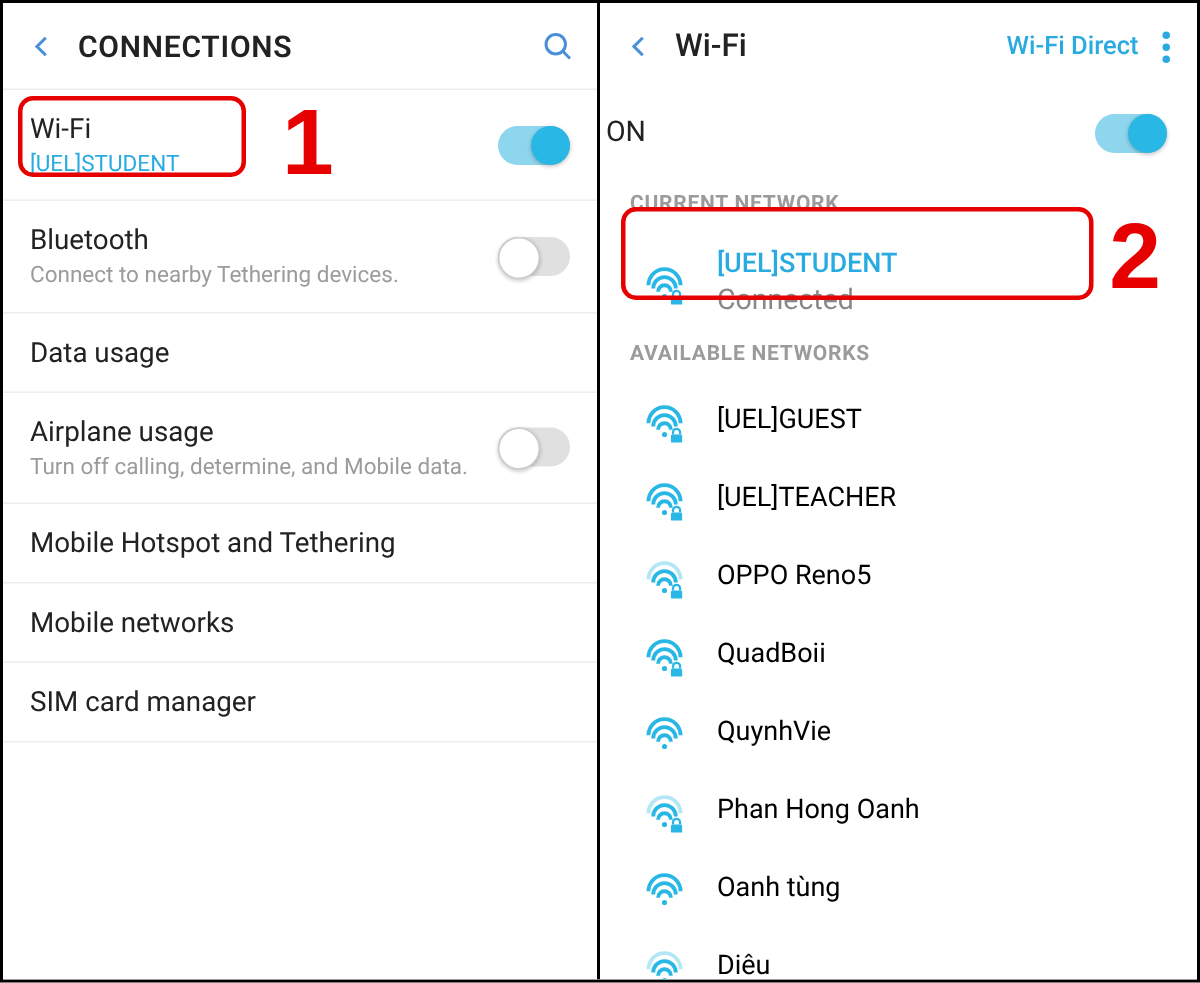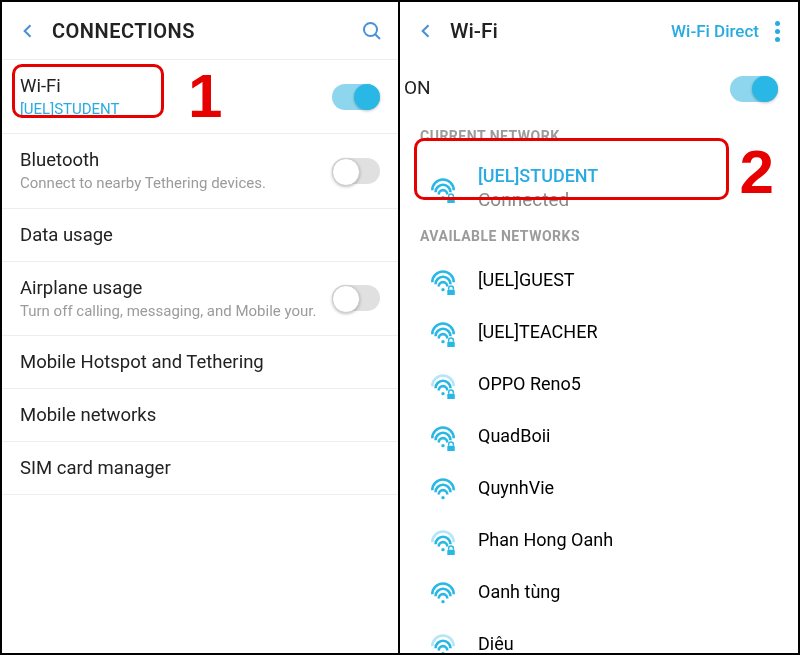--- a/index.html
+++ b/index.html
@@ -210,21 +210,21 @@
         <div class="toggle off"></div>
       </div>
       <div class="row">
         <div class="text">
           <div class="title">Data usage</div>
         </div>
       </div>
       <div class="row">
         <div class="text">
           <div class="title">Airplane usage</div>
-          <div class="sub">Turn off calling, messaging, and Mobile your.</div>
+          <div class="sub">Turn off calling, determine, and Mobile data.</div>
         </div>
         <div class="toggle off"></div>
       </div>
       <div class="row">
         <div class="text">
           <div class="title">Mobile Hotspot and Tethering</div>
         </div>
       </div>
       <div class="row">
         <div class="text">

